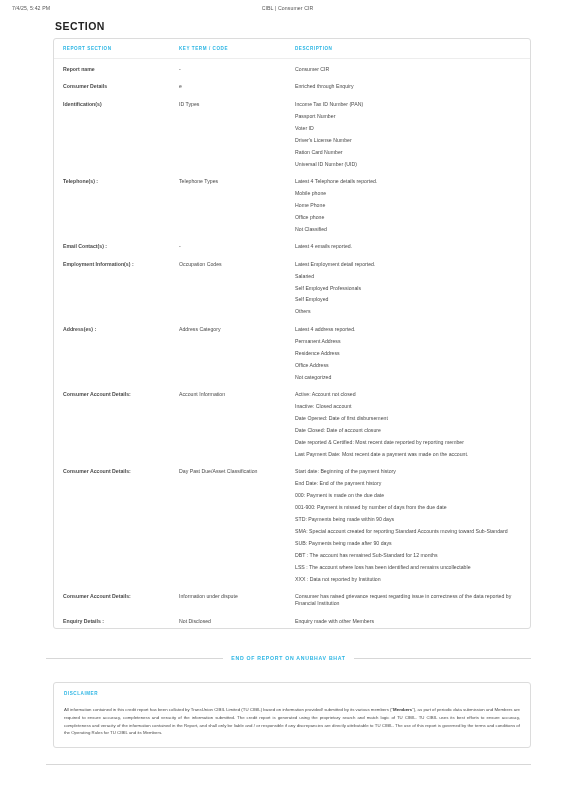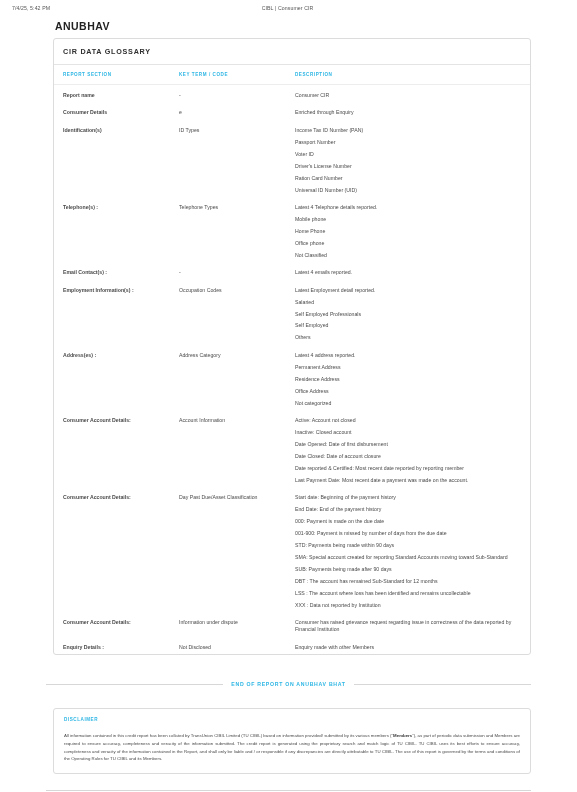--- a/index.html
+++ b/index.html
@@ -146,24 +146,23 @@
   }
 </style>
 </head>
 <body>
 
 <div class="page-header">
   <div class="ph-left">7/4/25, 5:42 PM</div>
   <div class="ph-center">CIBL | Consumer CIR</div>
 </div>
 
-<h1 class="glossary-title">ANUBHAV</h1>
+<h1 class="glossary-title">SECTION</h1>
 
 <div class="card">
-  <div class="card-title">CIR DATA GLOSSARY</div>
 
   <table class="glossary">
     <colgroup>
       <col class="col-section">
       <col class="col-key">
       <col class="col-desc">
     </colgroup>
     <thead>
       <tr>
         <th class="col-section">REPORT SECTION</th>

